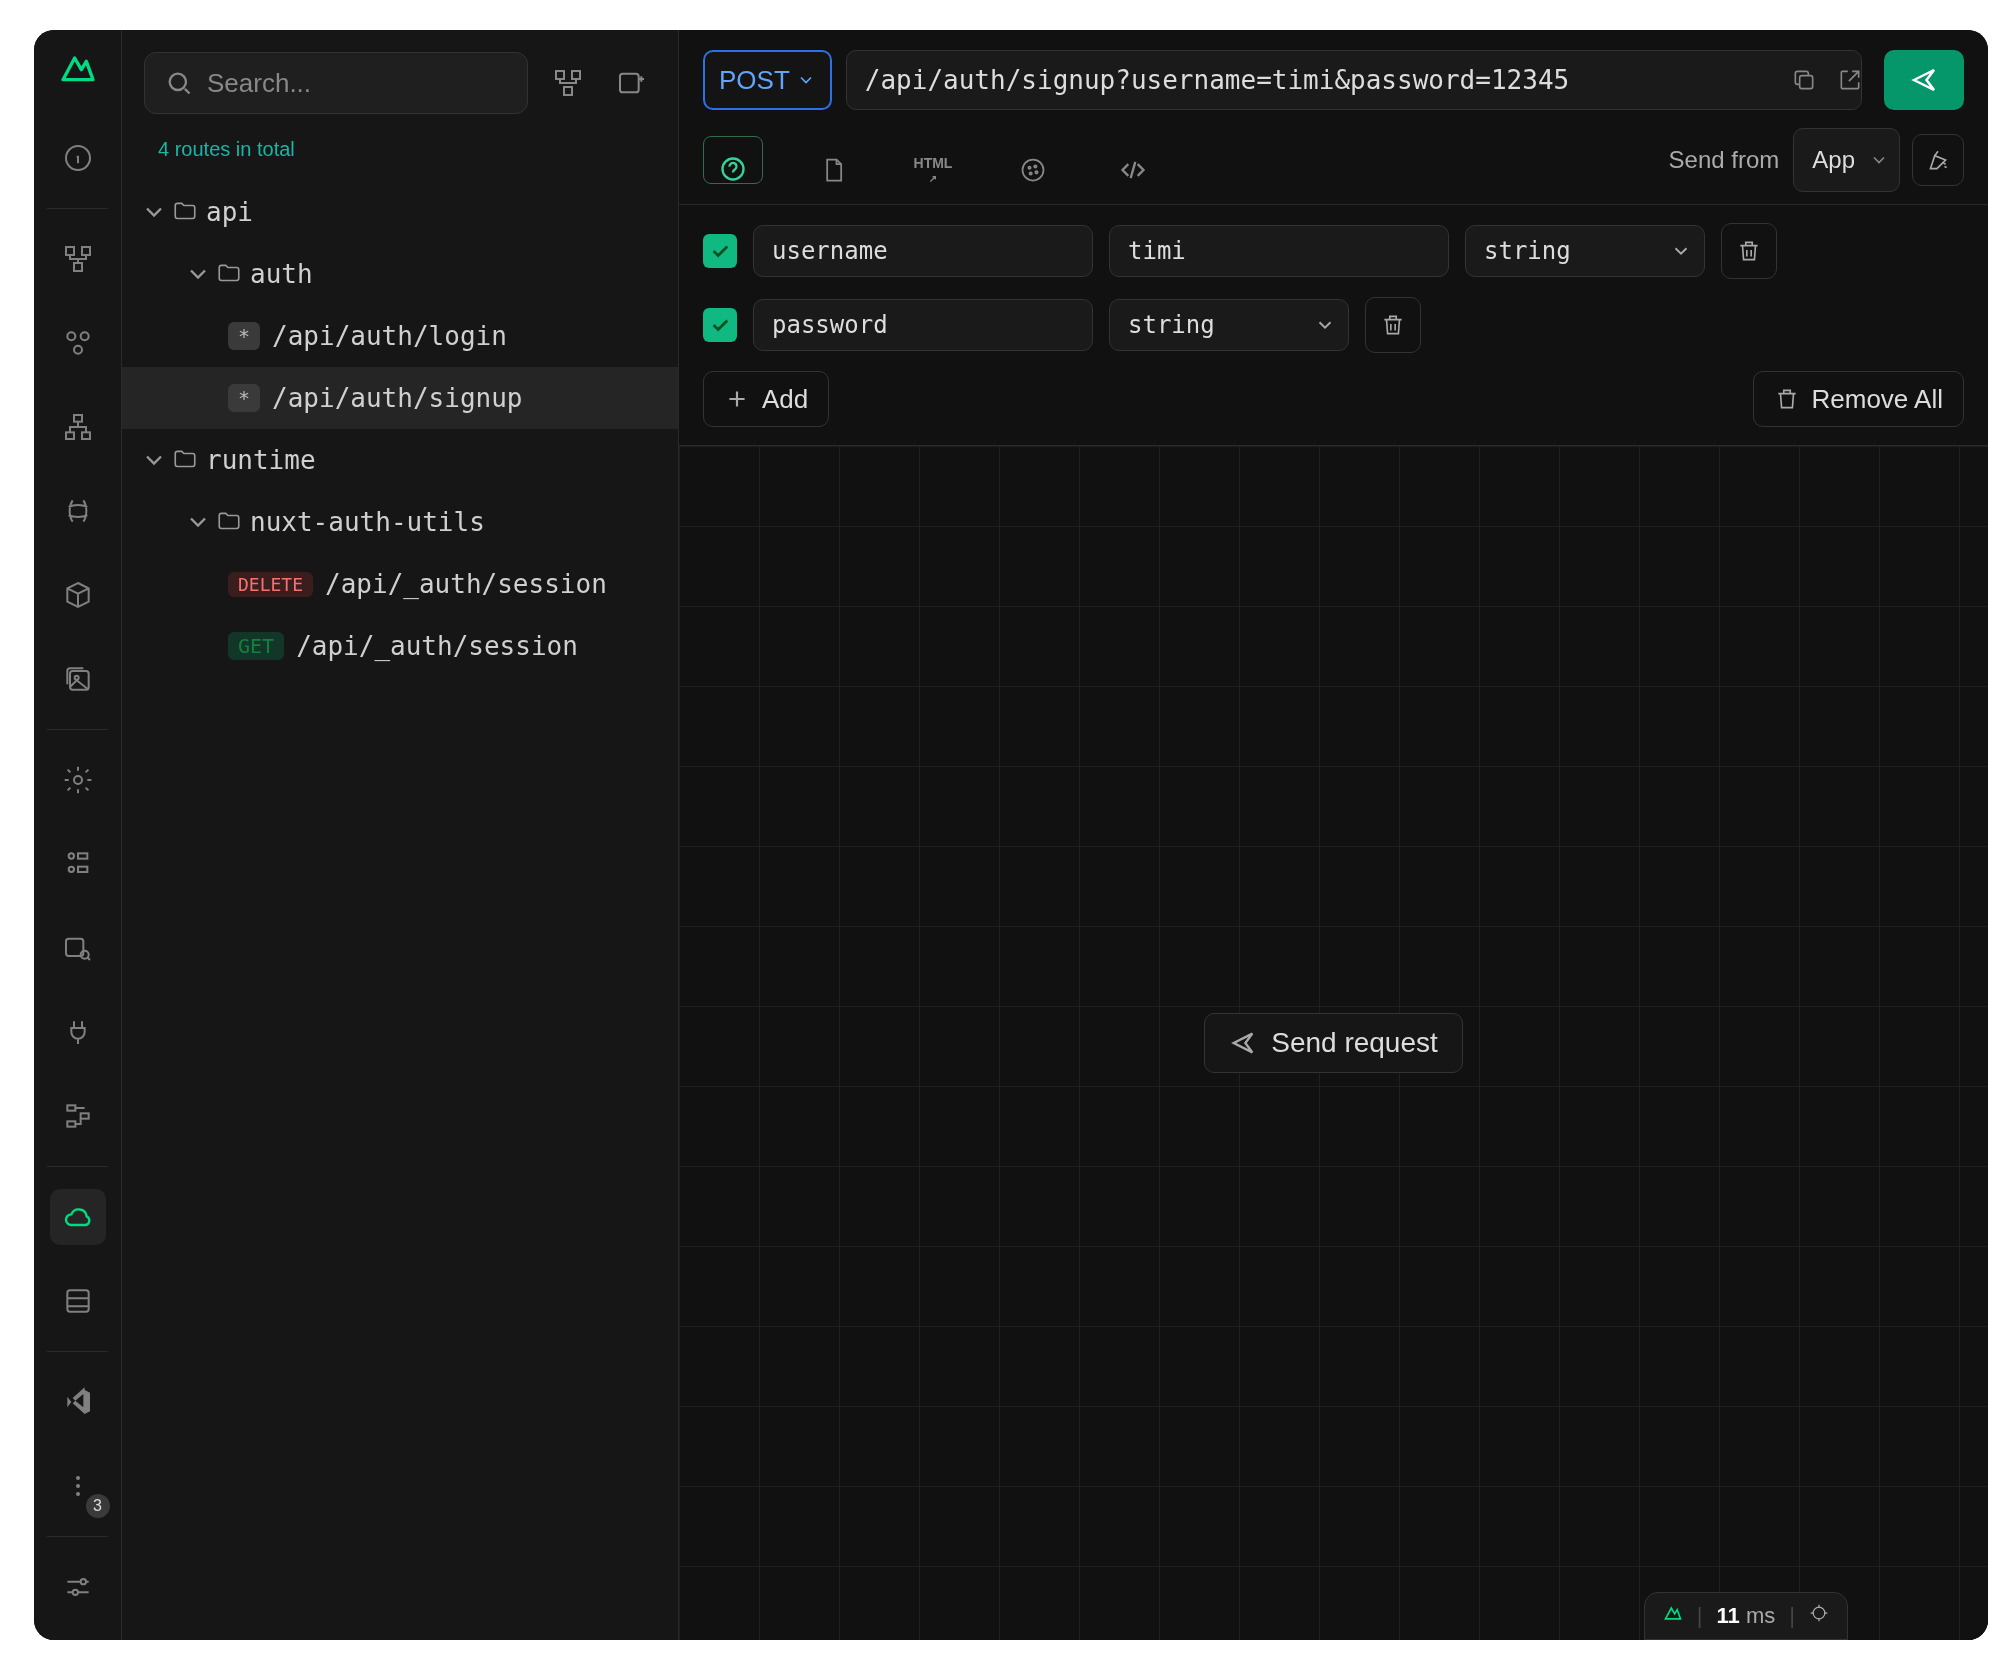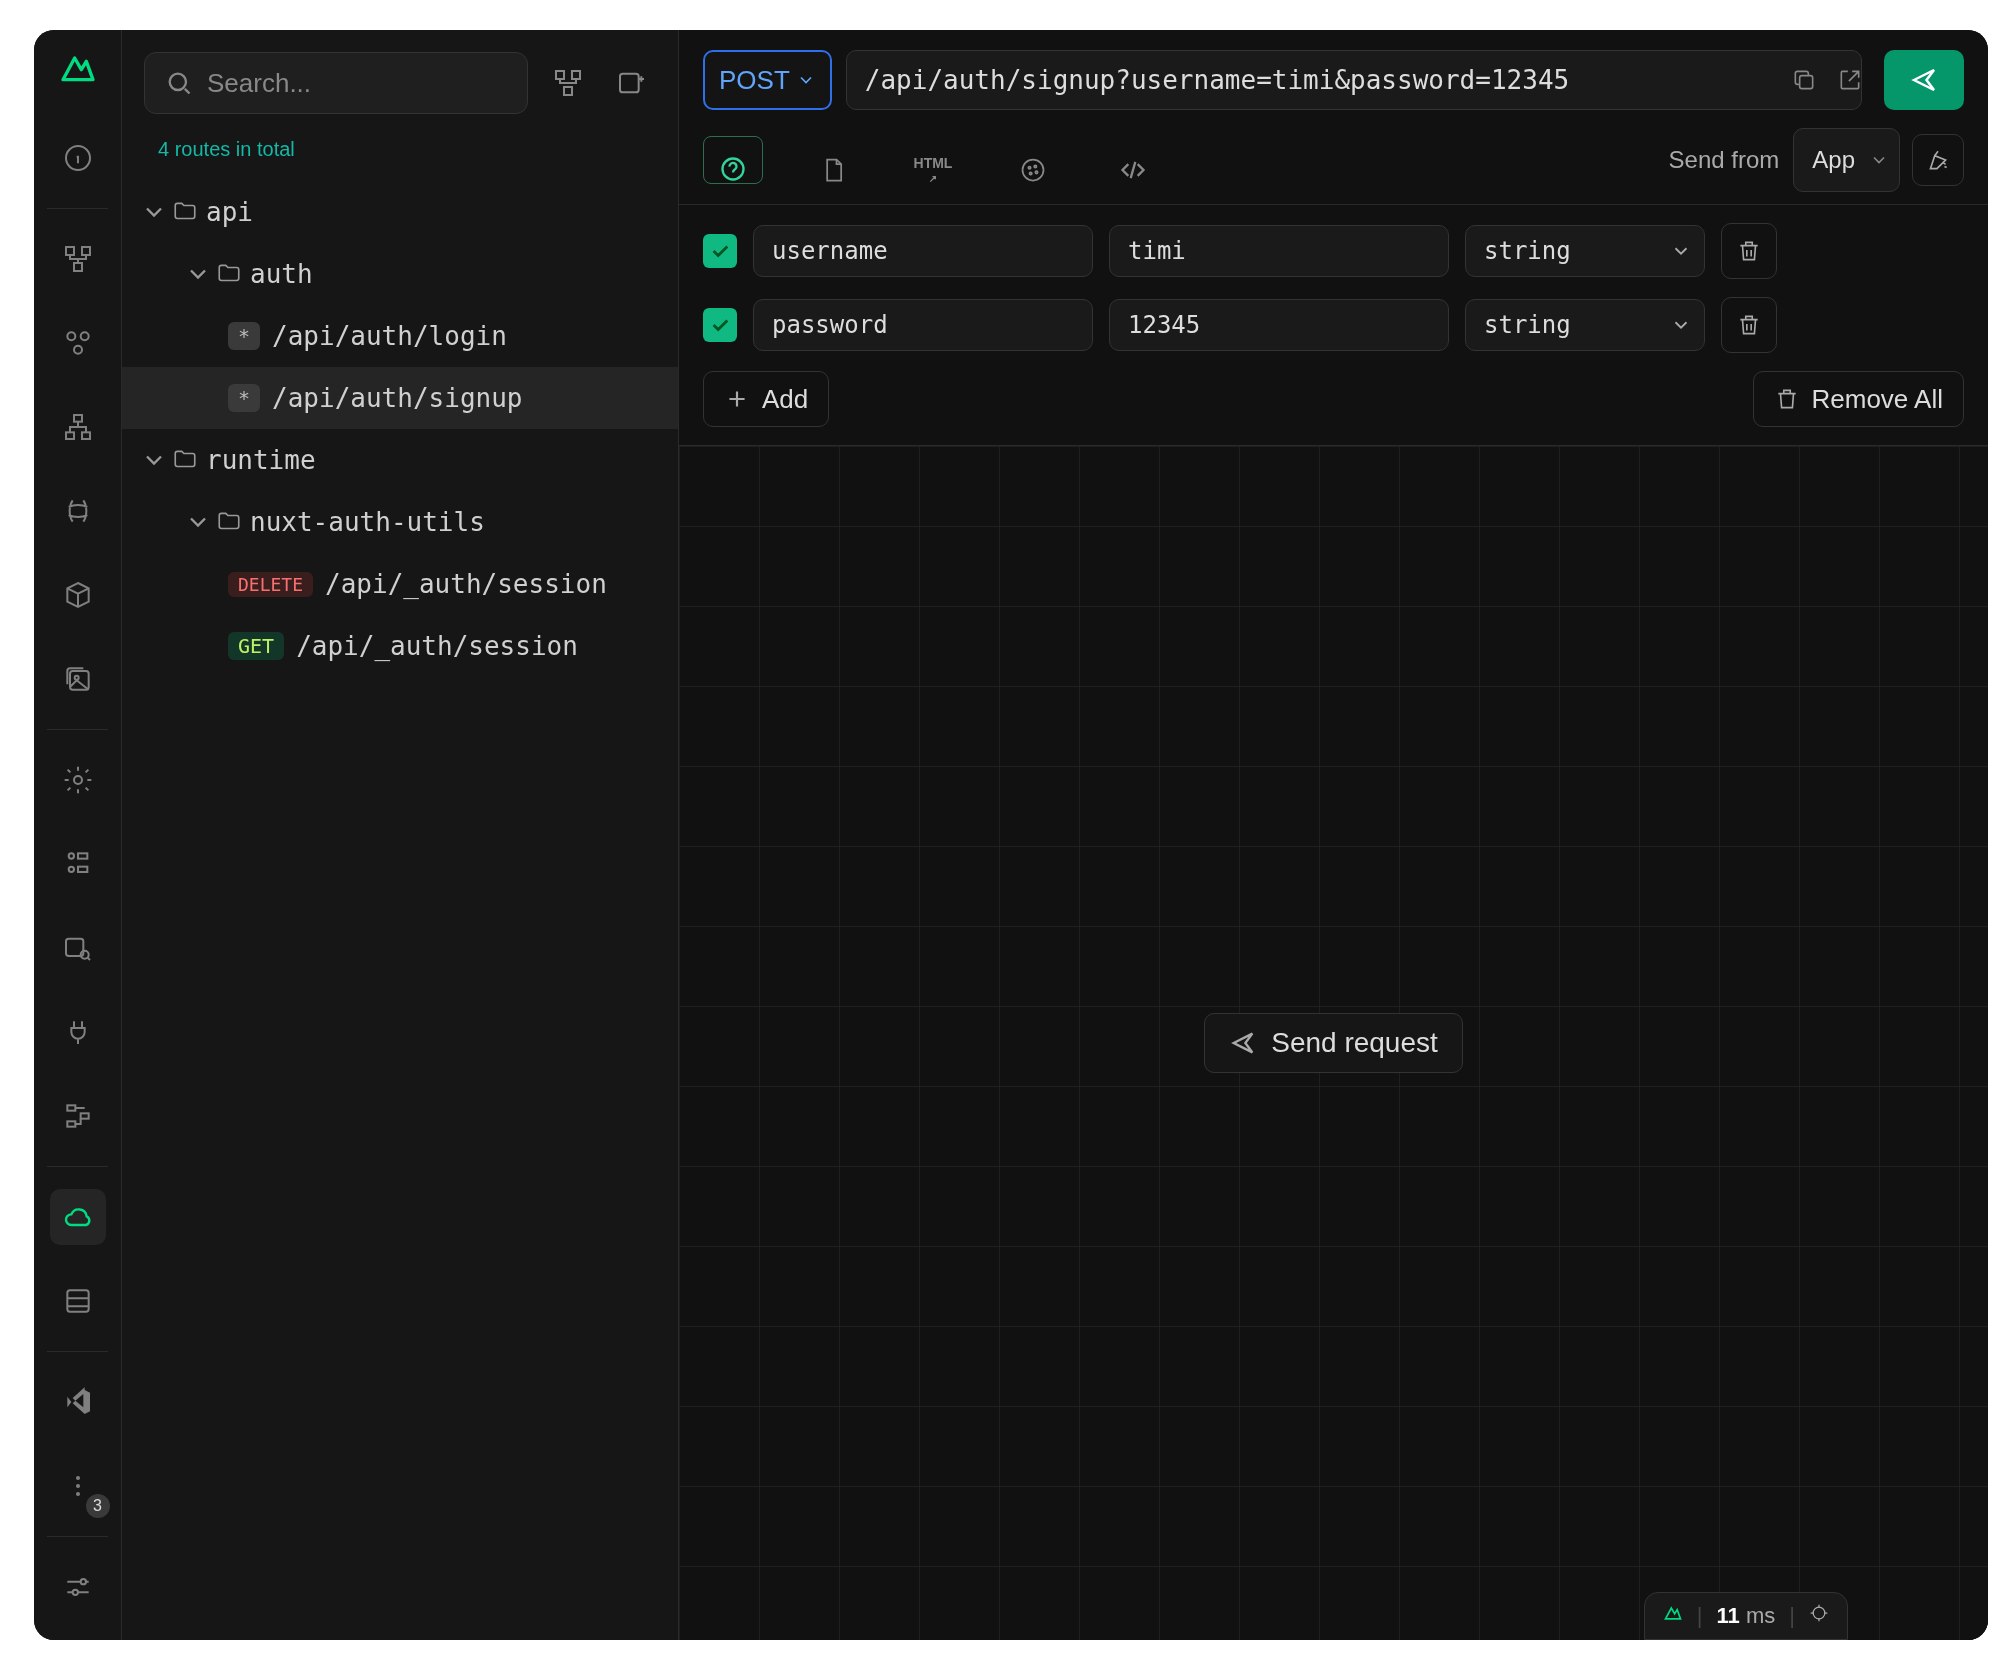--- a/index.html
+++ b/index.html
@@ -85,21 +85,21 @@
 .tree-row.selected { background:#252525; }
 .chev { width:28px; height:28px; color:#999; display:flex; align-items:center; justify-content:center; }
 .folder-ico { width:26px; height:26px; color:#999; margin:0 8px 0 4px; }
 .method-badge {
   display:inline-block; min-width:32px; text-align:center;
   font-size:20px; padding:2px 10px; border-radius:6px;
   margin:0 12px 0 0;
 }
 .method-any { background:#3a3a3a; color:#bbb; }
 .method-delete { background:rgba(220,60,60,.18); color:#f87171; font-size:18px; }
-.method-get { background:rgba(0,200,120,.18); color:#bef264; }
+.method-get { background:rgba(0,200,120,.18); color:#15803d; }
 .indent-1 { padding-left: 62px; }
 .indent-2 { padding-left: 106px; }
 .indent-3 { padding-left: 106px; }
 .route-path { color:#d0d0d0; }
 
 .main { flex:1; background:#111; display:flex; flex-direction:column; }
 .reqbar {
   display:flex; align-items:center; gap:14px;
   padding:20px 24px 14px 24px;
 }
@@ -541,23 +541,20 @@
           </div>
       </div>
       <div class="param-row">
         <div class="check">
             <svg viewBox="0 0 24 24" fill="none" stroke-width="3">
               <path d="M5 12l5 5L20 7"></path>
             </svg>
           </div>
         <div class="text-input key-input">
             <span>password</span>
-          </div>
-        <div class="text-input val-input">
-            <span>12345</span>
           </div>
         <div class="text-input type-select">
             <span>string</span>
             <svg viewBox="0 0 24 24" fill="none" stroke="currentColor" stroke-width="2">
               <path d="M6 9l6 6 6-6"></path>
             </svg>
           </div>
         <div class="trash-btn">
             <svg viewBox="0 0 24 24" fill="none" stroke="currentColor" stroke-width="1.5">
               <path d="M4 7h16M9 7V4h6v3M6 7l1 13h10l1-13M10 11v6M14 11v6"></path>

